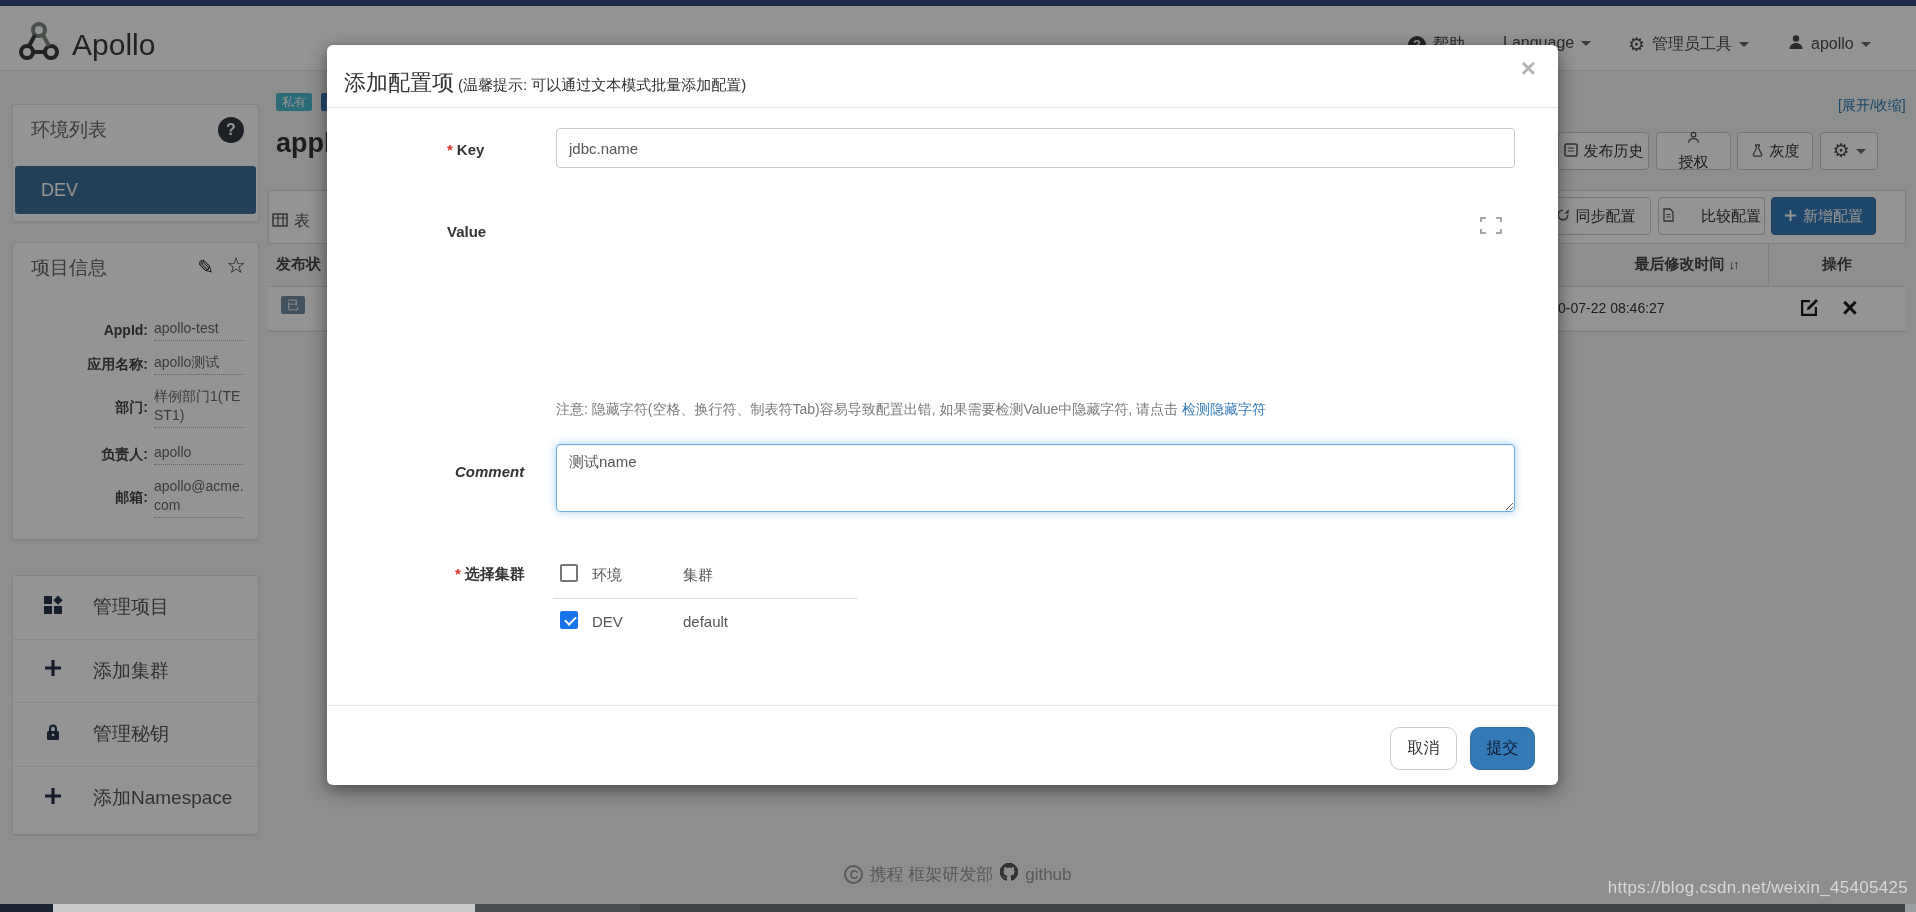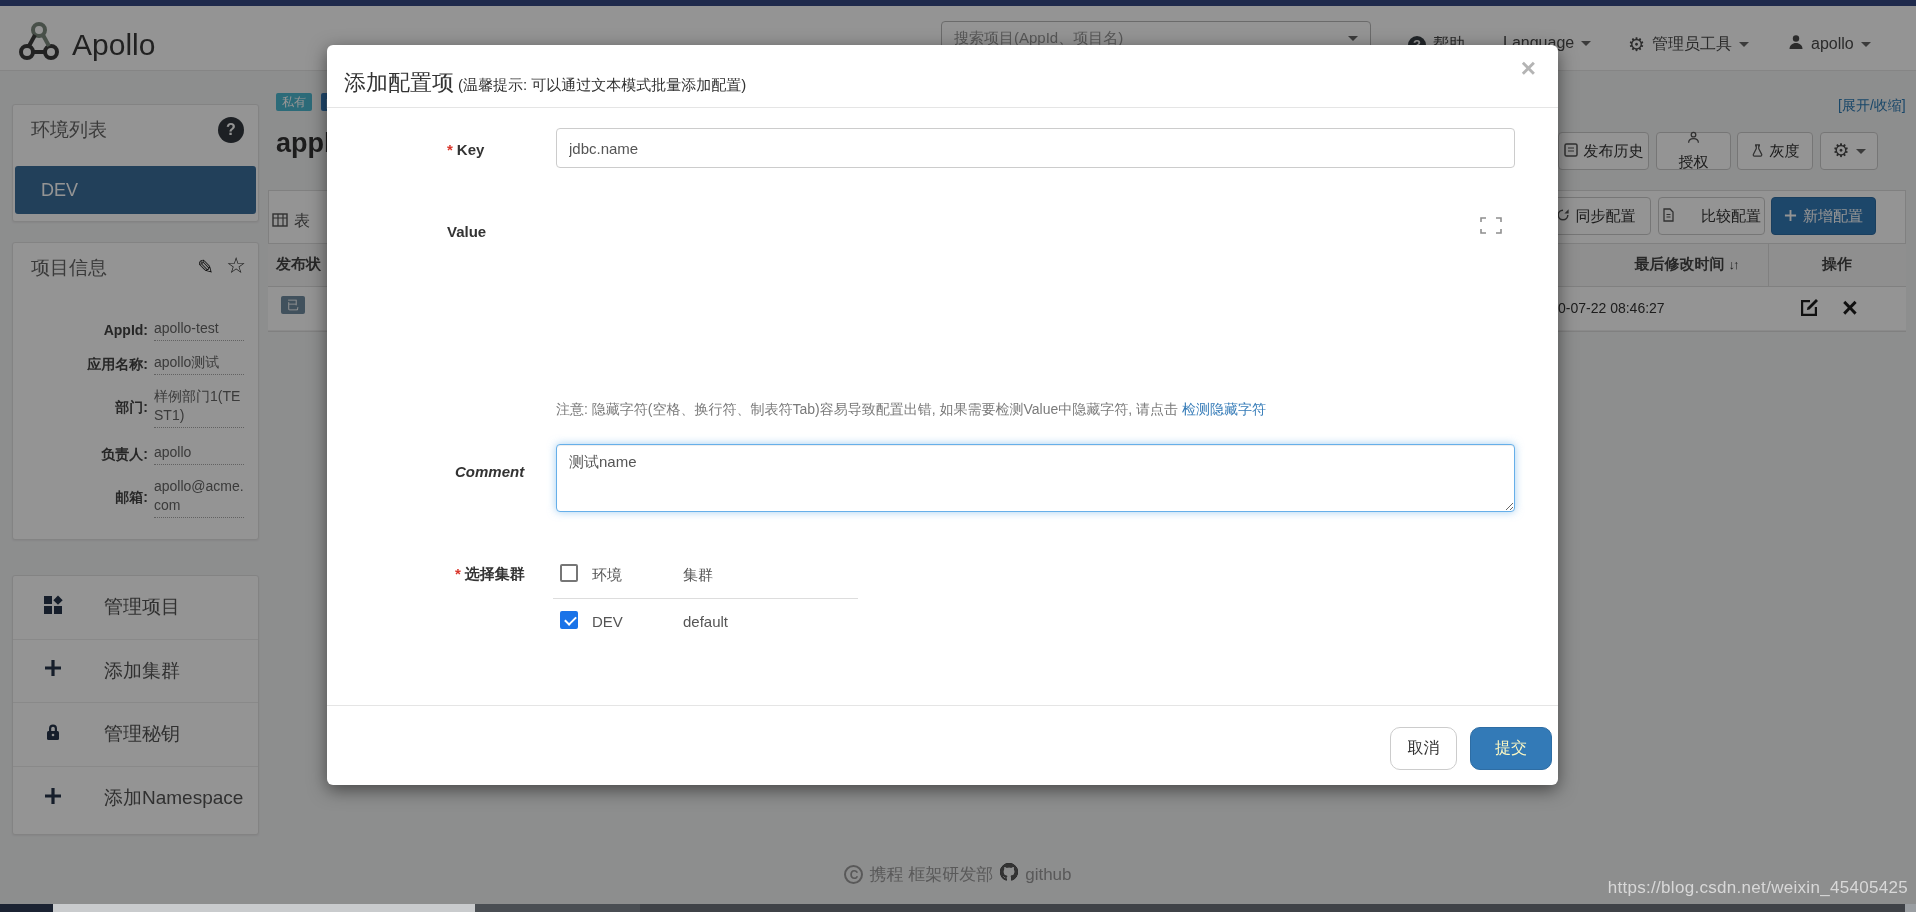--- a/index.html
+++ b/index.html
@@ -34,21 +34,21 @@
             font-weight:bold;font-size:16px;display:flex;align-items:center;justify-content:center;}
   .env-btn{position:absolute;left:2px;top:61px;width:241px;height:48px;background:#3b6e9c;border-radius:3px;color:#fff;
            font-size:18px;line-height:48px;padding-left:26px;box-sizing:border-box;cursor:pointer;}
   .card-project{top:242px;height:296px;}
   .proj-edit{position:absolute;right:44px;top:12px;font-size:20px;color:#222;cursor:pointer;}
   .proj-star{position:absolute;right:12px;top:10px;font-size:22px;color:#222;cursor:pointer;}
   .pf-label{position:absolute;left:10px;width:125px;text-align:right;font-size:14px;font-weight:bold;color:#444;line-height:18px;}
   .pf-value{position:absolute;left:141px;width:90px;font-size:14px;color:#666;line-height:19px;
             border-bottom:1px dotted #a9a9a9;word-break:break-all;padding-bottom:2px;}
   .card-menu{top:575px;height:258px;}
-  .menu-item{height:63.5px;border-bottom:1px solid #ececec;display:flex;align-items:center;padding-left:30px;gap:41px;
+  .menu-item{height:63.5px;border-bottom:1px solid #ececec;display:flex;align-items:center;padding-left:30px;gap:30px;
              font-size:19px;color:#555;cursor:pointer;box-sizing:border-box;}
   .menu-item:last-child{border-bottom:none;}
 
   
   .badge{position:absolute;height:18px;border-radius:2px;color:#fff;font-size:12px;display:flex;align-items:center;justify-content:center;padding:0 6px;}
   .badge-private{left:276px;top:93px;background:#4cb9d0;}
   .badge-p{left:321px;top:93px;background:#3a80c0;width:10px;overflow:hidden;justify-content:flex-start;padding:0 5px;}
   .app-title{left:276px;top:128px;font-size:27px;font-weight:600;color:#333;white-space:nowrap;}
   .expand-link{left:1838px;top:97px;font-size:14px;color:#2e7cb5;cursor:pointer;}
   .bbtn{position:absolute;height:38px;background:#fff;border:1px solid #ccc;border-radius:4px;font-size:15px;color:#333;
@@ -87,21 +87,21 @@
   .note{position:absolute;left:229px;top:356px;font-size:14px;color:#7a7a7a;}
   .note a{color:#337ab7;text-decoration:none;cursor:pointer;}
   .ckbox{position:absolute;width:18px;height:18px;border:2px solid #767676;border-radius:2px;background:#fff;box-sizing:border-box;cursor:pointer;}
   .ckbox.checked{background:#1a73e8;border-color:#1a73e8;}
   .ckbox.checked::after{content:"";position:absolute;left:4.5px;top:1px;width:5px;height:9px;border:solid #fff;border-width:0 2px 2px 0;transform:rotate(45deg);}
   .cl-text{position:absolute;font-size:15px;color:#555;}
   .cl-div{position:absolute;left:226px;top:553px;width:305px;border-bottom:1px solid #ddd;}
   .mbtn{position:absolute;top:682px;height:43px;border-radius:10px;font-size:16px;display:flex;align-items:center;justify-content:center;
         box-sizing:border-box;cursor:pointer;}
   .btn-cancel{left:1063px;width:67px;background:#fff;border:1px solid #ccc;color:#333;}
-  .btn-submit{left:1143px;width:82px;background:#337ab7;border:1px solid #2e6da4;color:#fef9c3;}
+  .btn-submit{left:1143px;width:65px;background:#337ab7;border:1px solid #2e6da4;color:#0f172a;}
 
   
   .page-footer{left:0;top:862px;width:1916px;text-align:center;color:#9a9a9a;font-size:17px;}
   .pf-inner{display:inline-flex;align-items:center;gap:6px;}
   .cc{display:inline-flex;width:19px;height:19px;border:2px solid #9a9a9a;border-radius:50%;align-items:center;justify-content:center;
       font-size:12px;font-weight:bold;box-sizing:border-box;}
 </style>
 </head>
 <body>
 
@@ -115,24 +115,20 @@
           <circle cx="11" cy="32" r="6" fill="none" stroke="#3c3c3c" stroke-width="4"></circle>
           <circle cx="35" cy="32" r="6" fill="none" stroke="#3c3c3c" stroke-width="4"></circle>
           <line x1="19" y1="15" x2="13" y2="26" stroke="#3c3c3c" stroke-width="4"></line>
           <line x1="27" y1="15" x2="33" y2="26" stroke="#7d8a7f" stroke-width="4"></line>
           <line x1="17" y1="32" x2="29" y2="32" stroke="#3c3c3c" stroke-width="4"></line>
         </svg>
       </span>
       <span class="brand-text">Apollo</span>
     </div>
 
-    <div class="abs searchbox">
-      <span class="search-ph">搜索项目(AppId、项目名)</span>
-      <span class="caret search-caret"></span>
-    </div>
 
     <div class="abs nav-item" style="left:1408px;">
       <span class="help-circle">?</span>
       <span>帮助</span>
     </div>
     <div class="abs nav-item" style="left:1503px;">
       <span>Language</span>
       <span class="caret"></span>
     </div>
     <div class="abs nav-item" style="left:1628px;">

